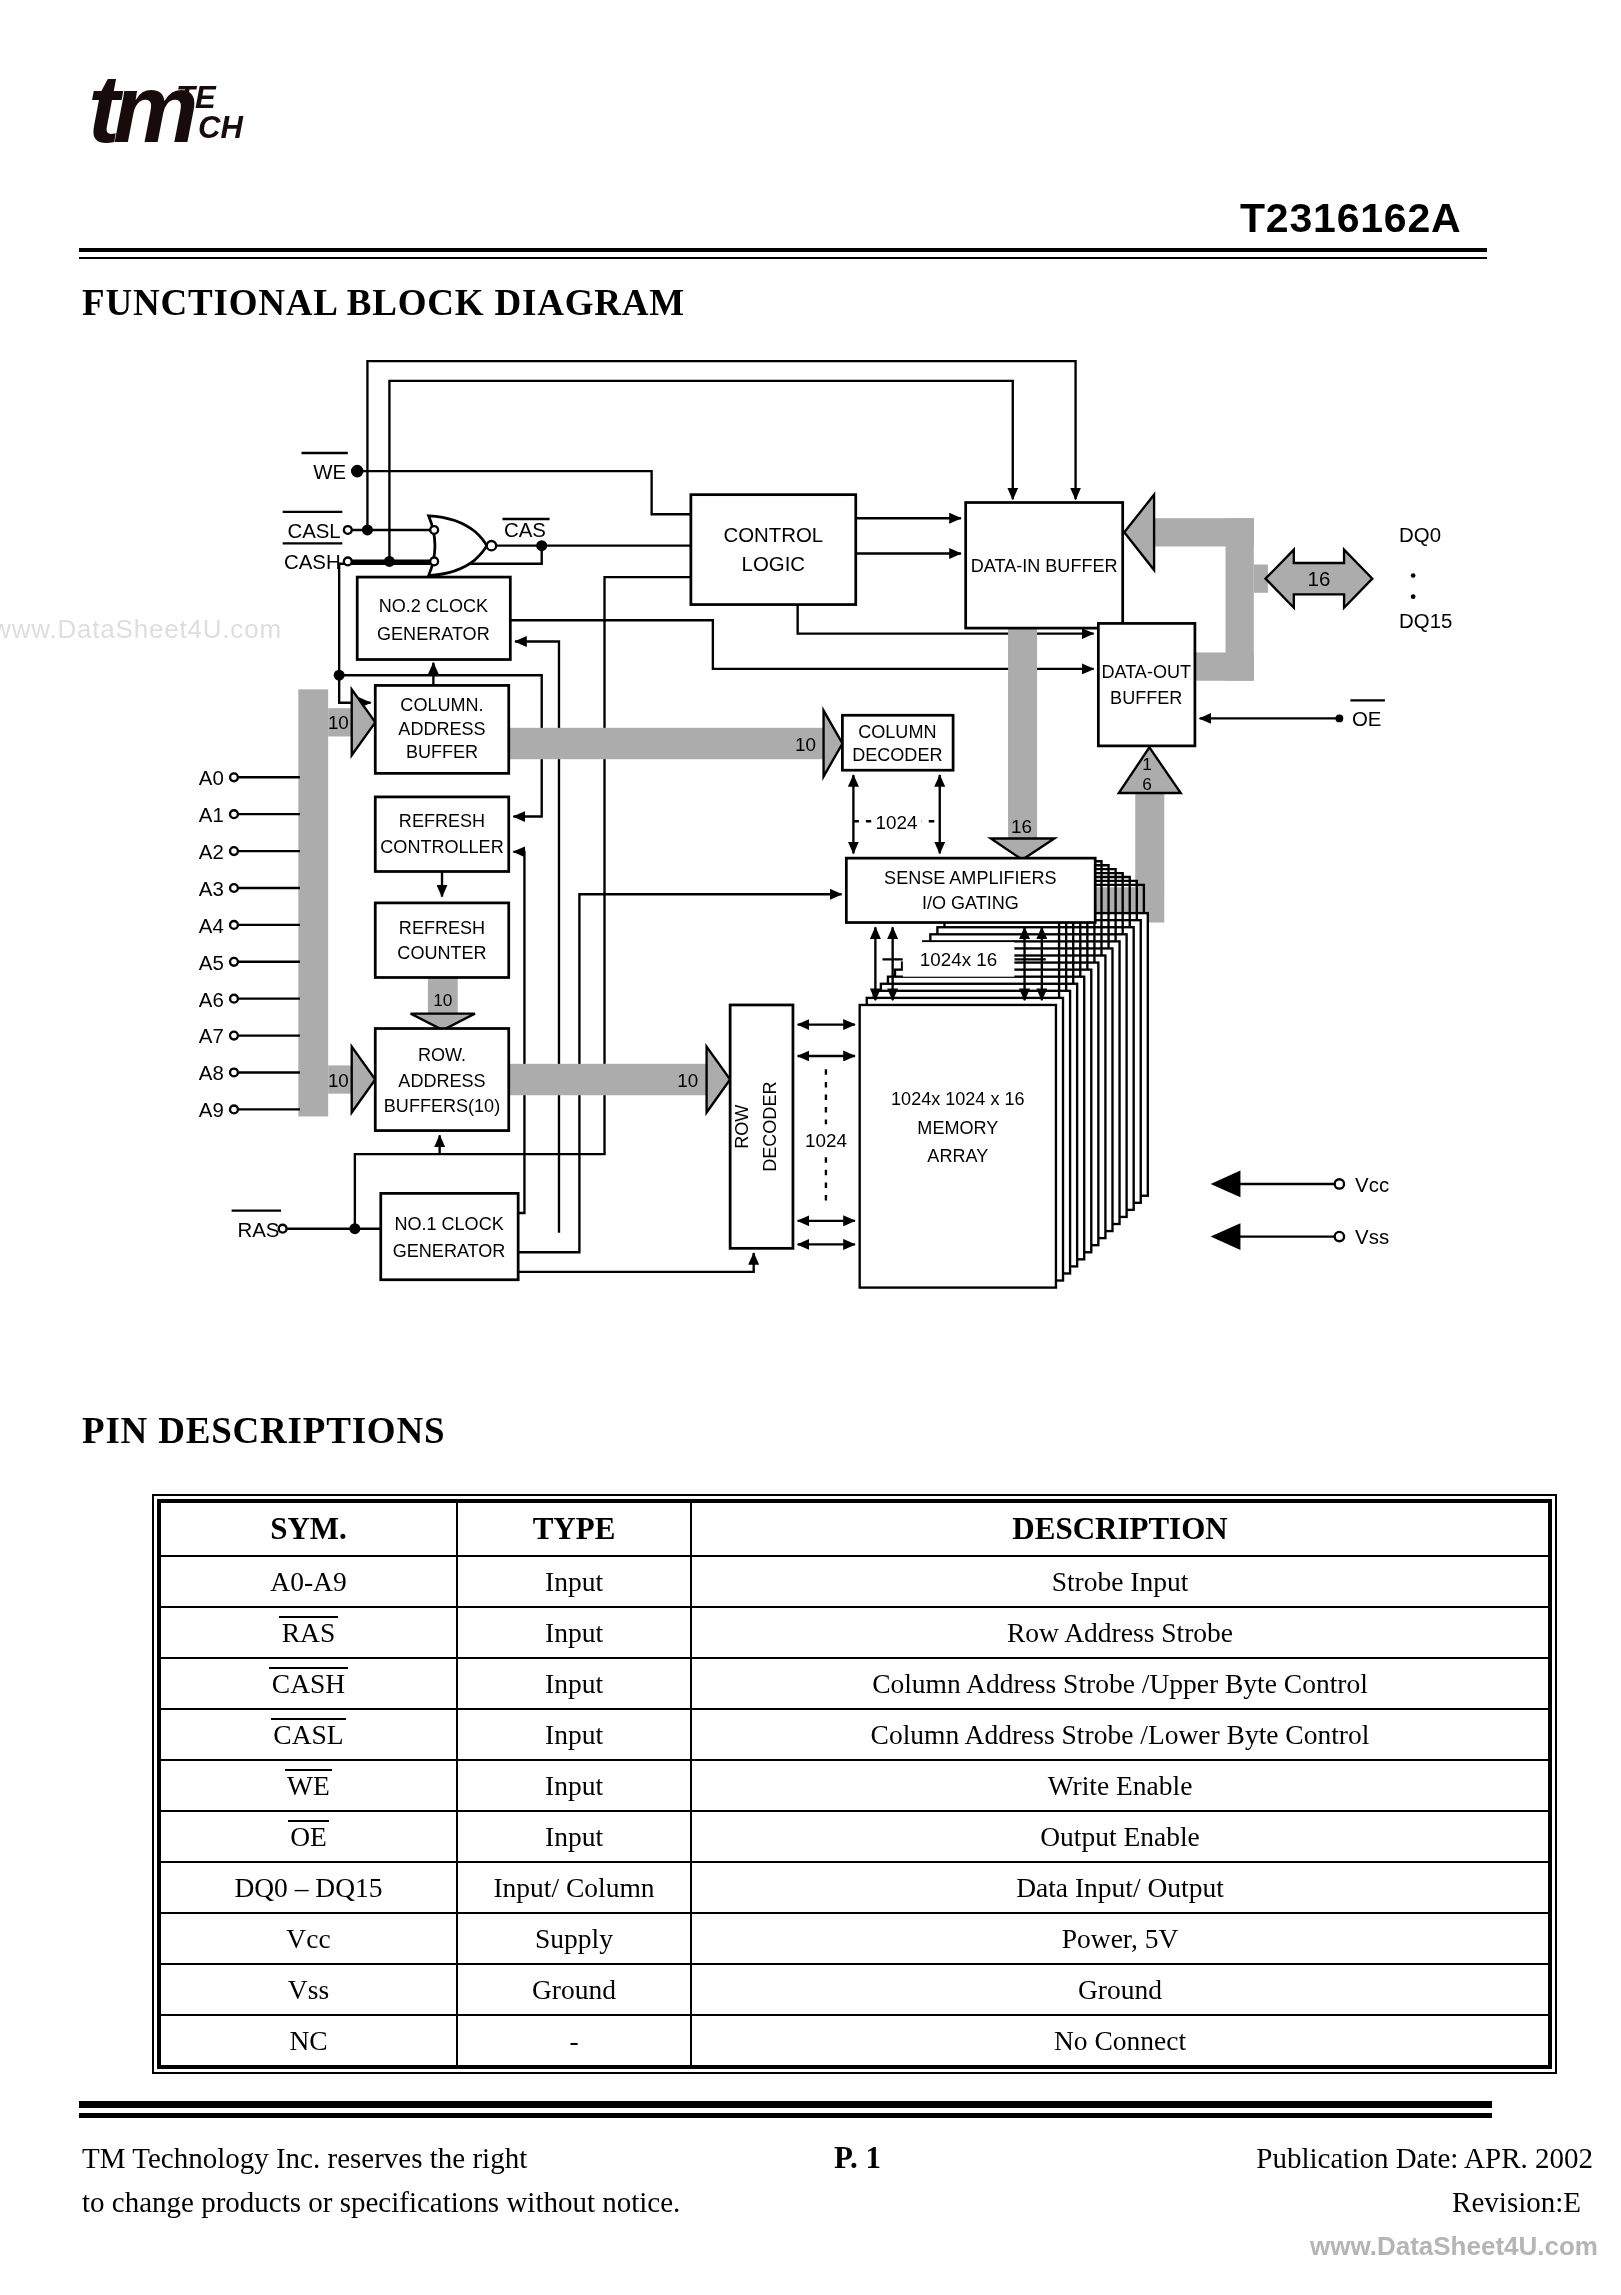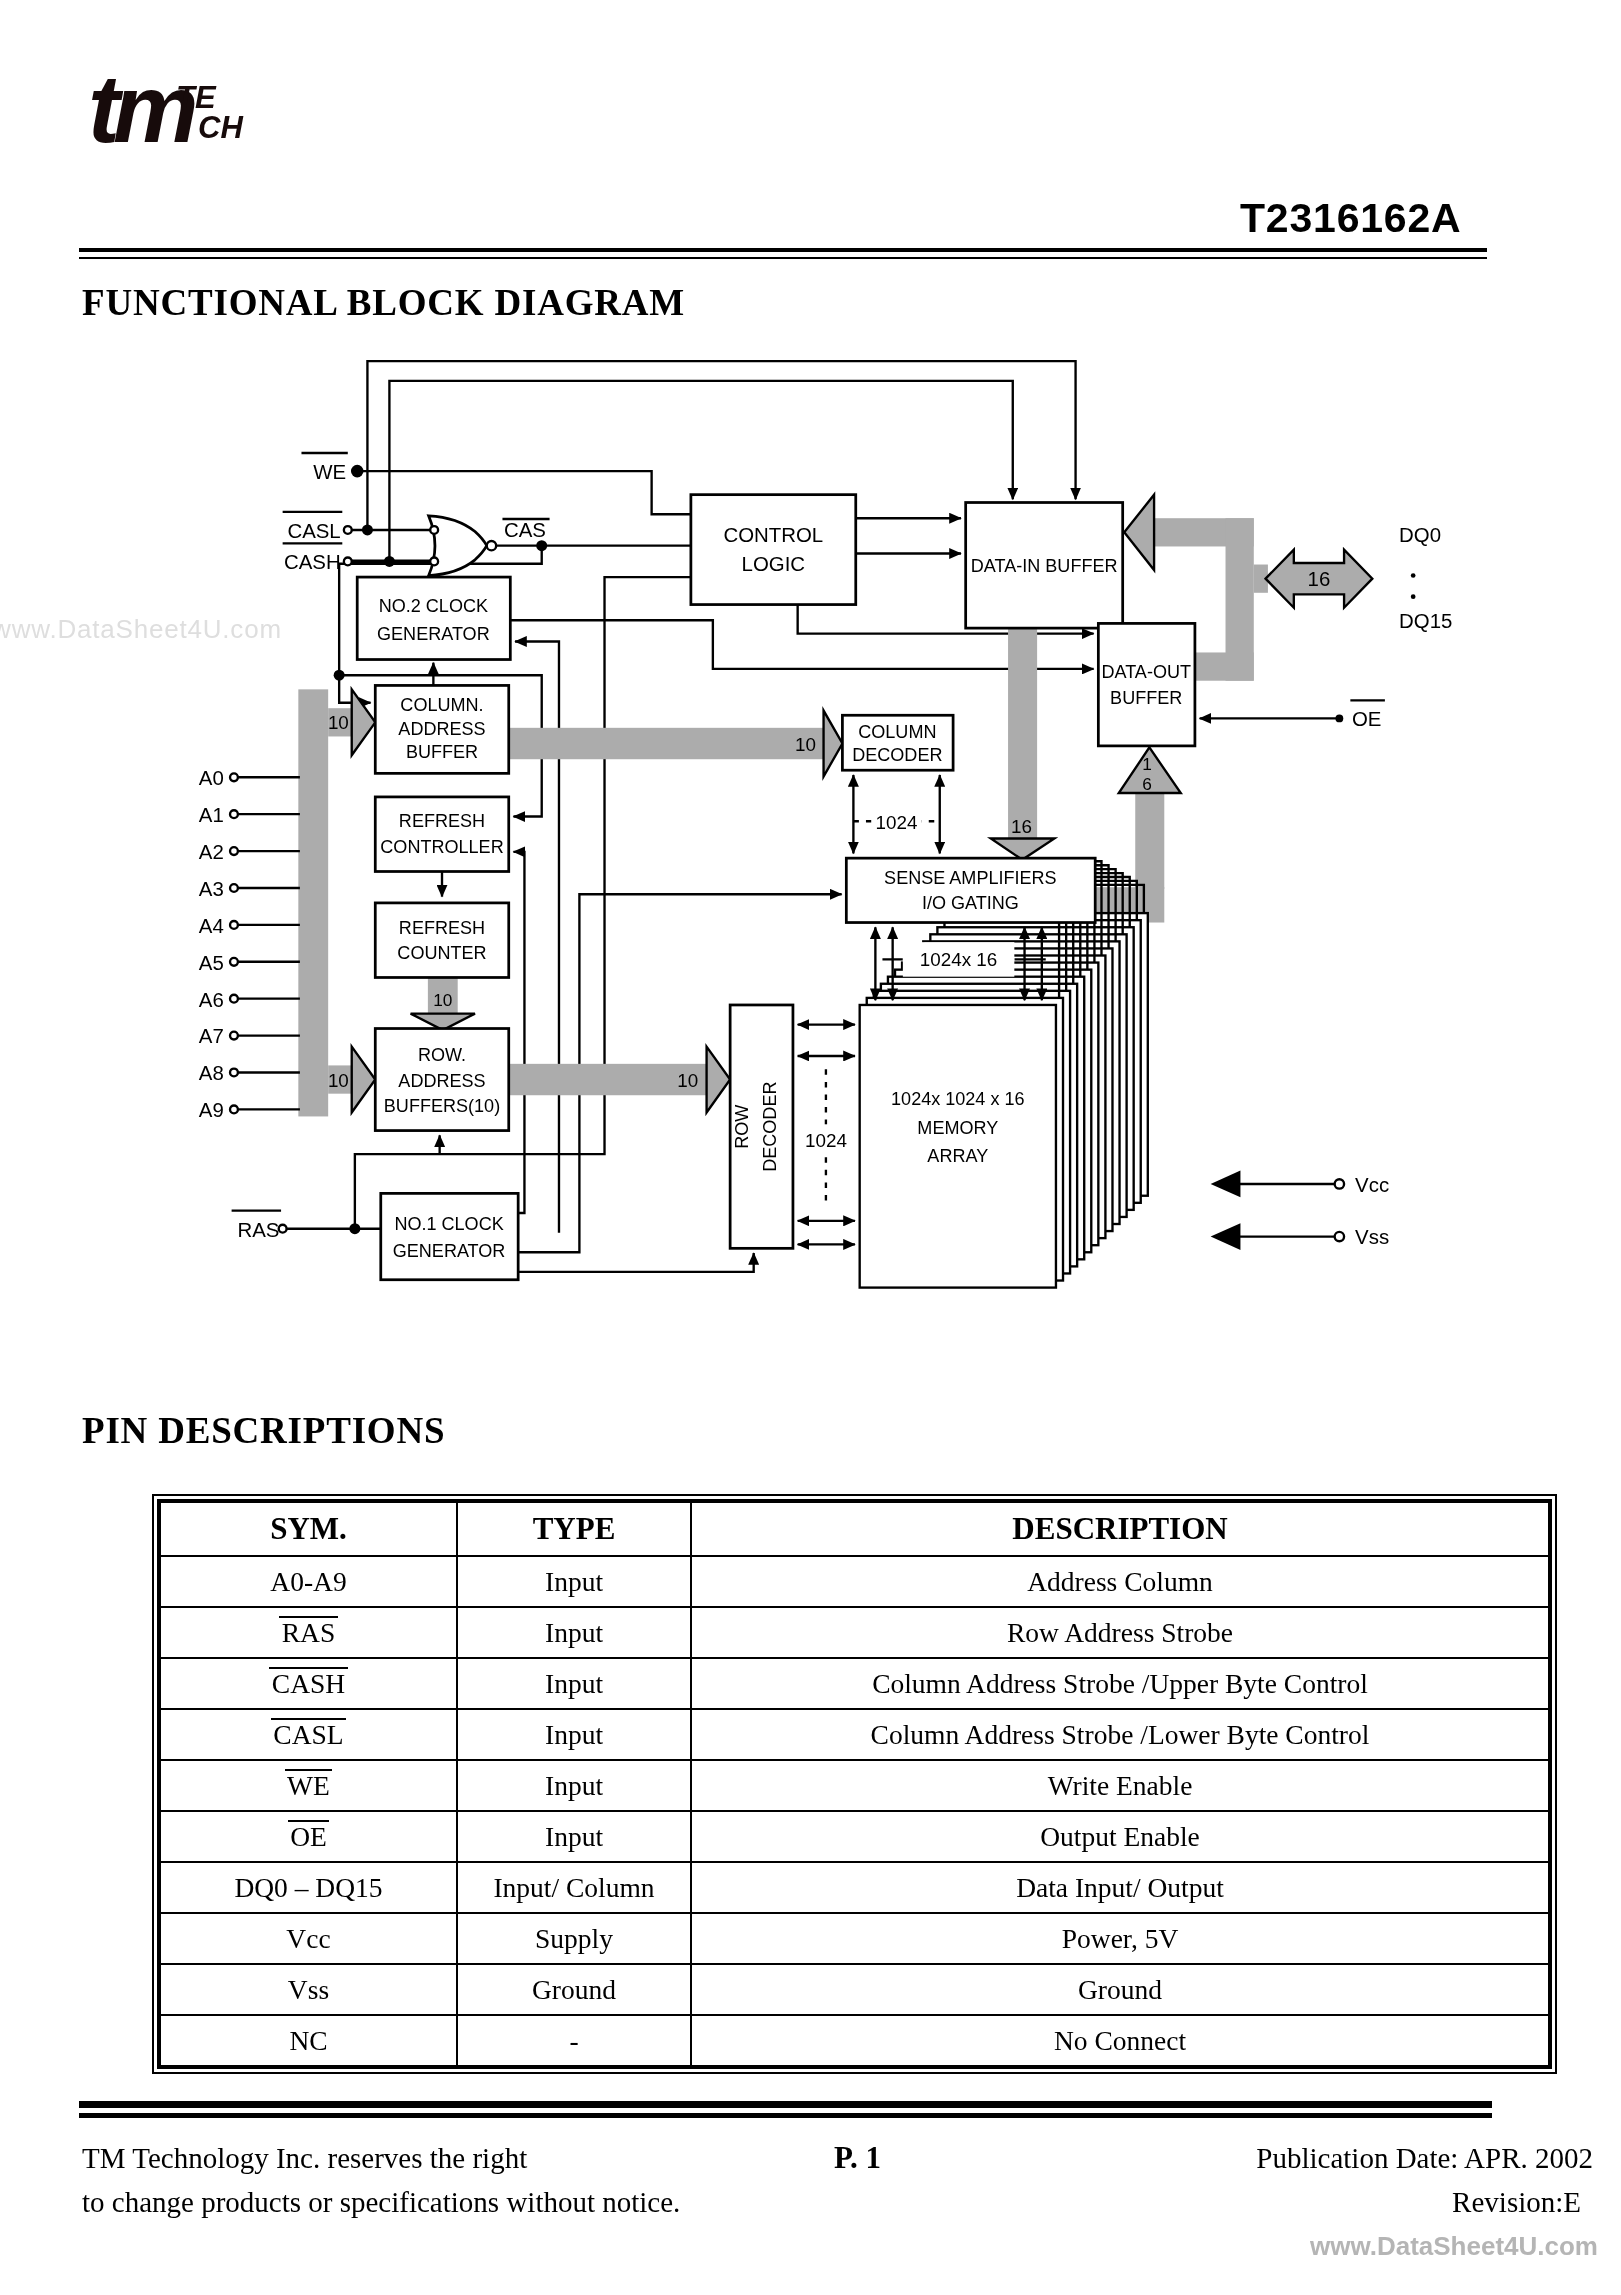--- a/index.html
+++ b/index.html
@@ -331,21 +331,21 @@
         <tr class="hdr">
           <th>SYM.</th>
           <th>TYPE</th>
           <th>DESCRIPTION</th>
         </tr>
       </thead>
       <tbody id="pin-rows">
           <tr>
             <td>A0-A9</td>
             <td>Input</td>
-            <td class="desc">Address Column</td>
+            <td class="desc">Strobe Input</td>
           </tr>
           <tr>
             <td><span class="ov">RAS</span></td>
             <td>Input</td>
             <td class="desc">Row Address Strobe</td>
           </tr>
           <tr>
             <td><span class="ov">CASH</span></td>
             <td>Input</td>
             <td class="desc">Column Address Strobe /Upper Byte Control</td>

